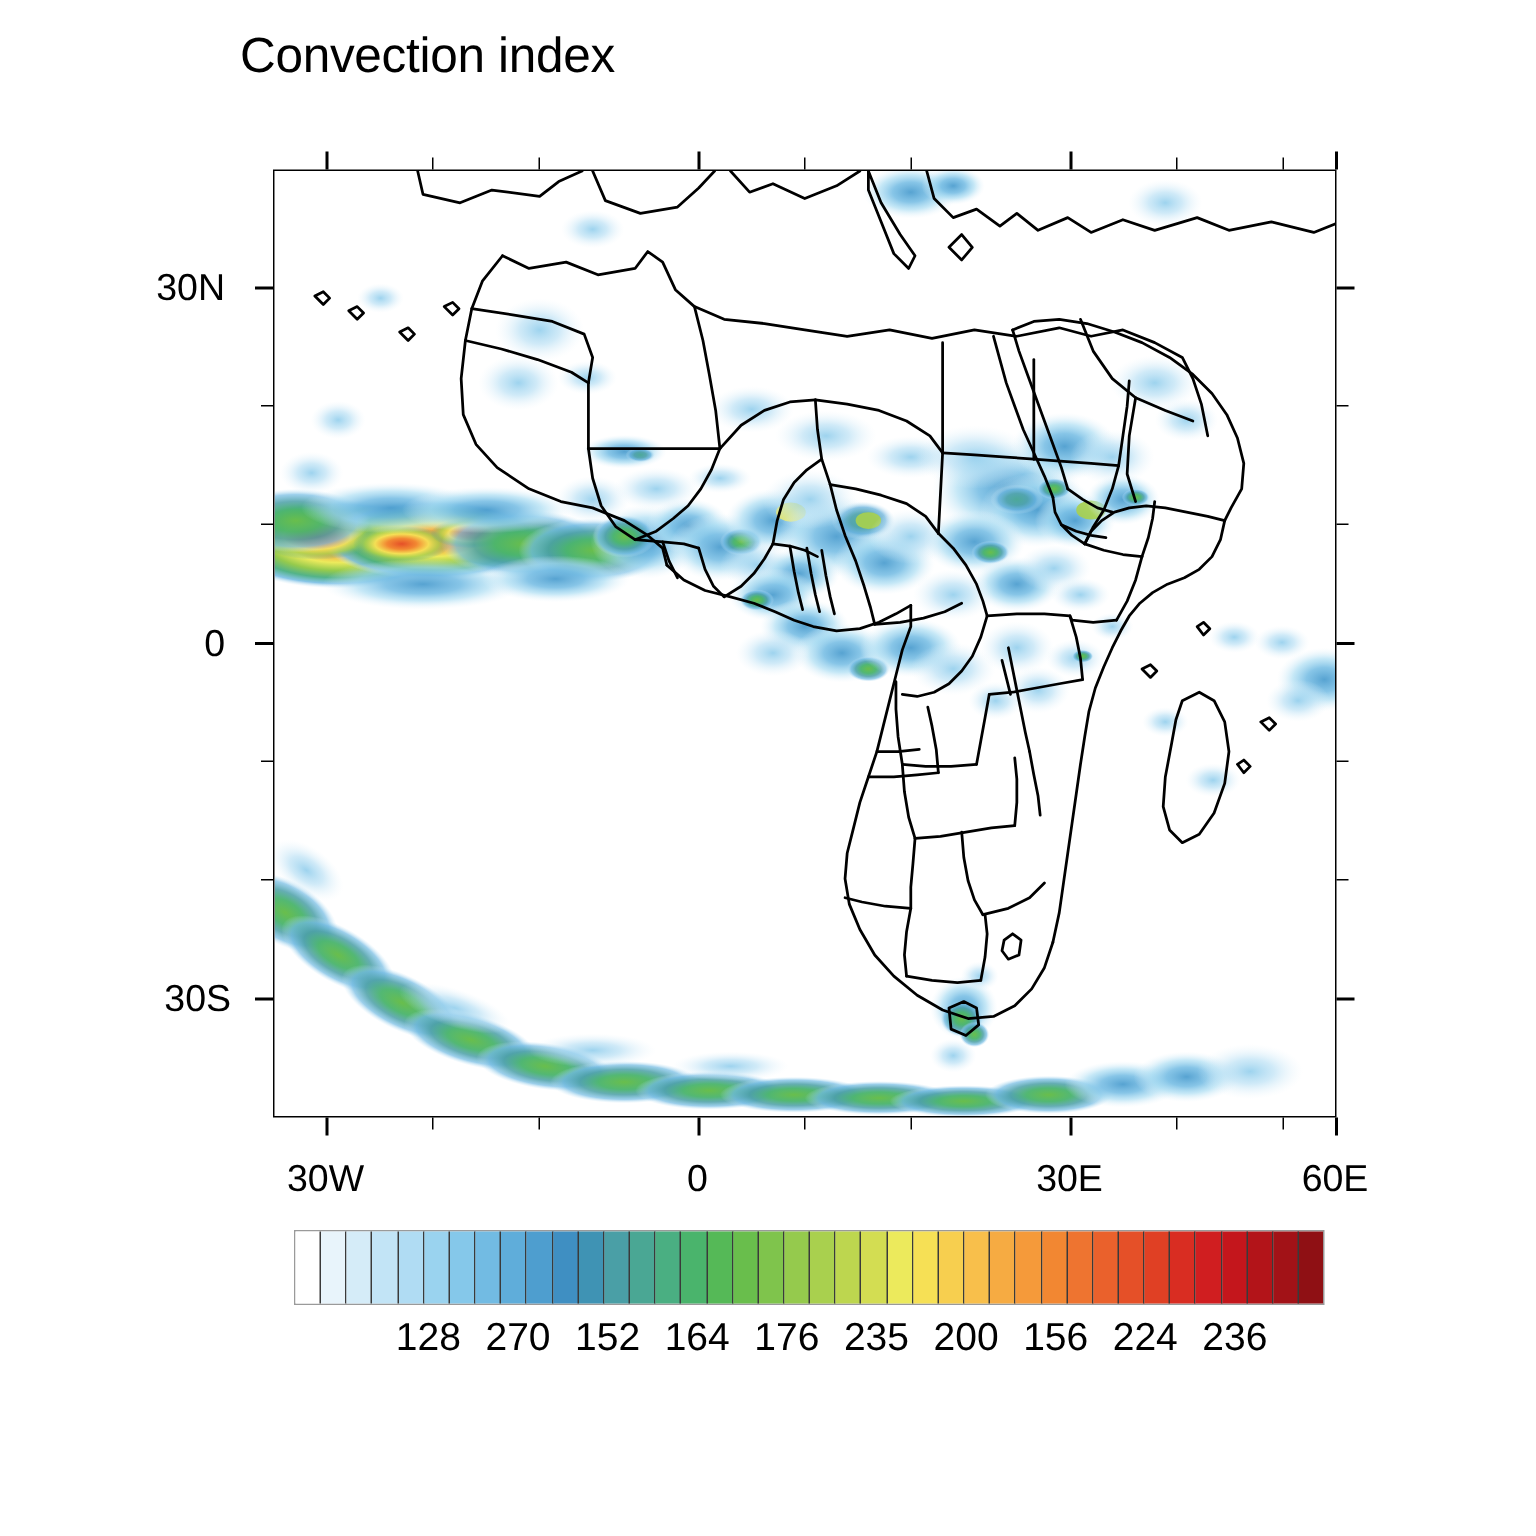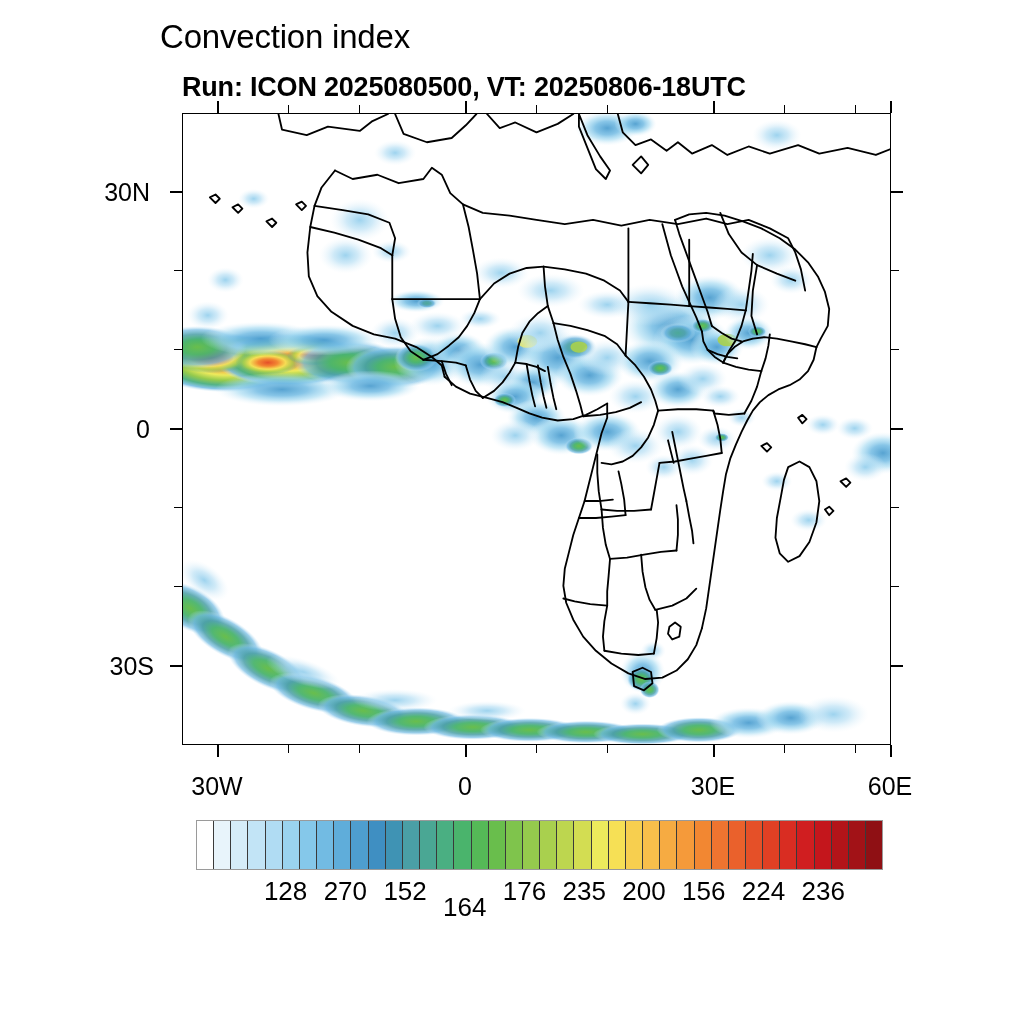--- a/index.html
+++ b/index.html
@@ -114,21 +114,20 @@
     white-space: nowrap;
     transform: translateX(-50%);
   }
 </style>
 </head>
 <body>
 
 <div id="figure">
 
   <div id="title-main">Convection index</div>
-  <div id="title-sub">Run: ICON 2025080500,  VT: 20250806-18UTC</div>
 
   <div id="map-panel">
     <svg id="map-svg" viewBox="0 0 1000 892" preserveAspectRatio="none">
       <defs>
         <clipPath id="panelClip">
             <rect x="0" y="0" width="1000" height="892"></rect>
           </clipPath>
 
         <radialGradient id="gItczCore" cx="50%" cy="50%" r="50%">
           <stop offset="0%" stop-color="#f28732" stop-opacity="1"></stop>
@@ -526,21 +525,21 @@
       <div class="cbcell" style="background: rgb(208, 30, 32);"></div>
       <div class="cbcell" style="background: rgb(196, 22, 28);"></div>
       <div class="cbcell" style="background: rgb(179, 20, 25);"></div>
       <div class="cbcell" style="background: rgb(162, 18, 23);"></div>
       <div class="cbcell" style="background: rgb(143, 16, 20);"></div>
     </div>
   <div id="cb-labels">
       <div class="cb-label" style="left: 285.609px;">128</div>
       <div class="cb-label" style="left: 345.348px;">270</div>
       <div class="cb-label" style="left: 405.087px;">152</div>
-      <div class="cb-label" style="left: 464.826px; margin-top: 16px;">164</div>
+      <div class="cb-label" style="left: 464.826px;">164</div>
       <div class="cb-label" style="left: 524.565px;">176</div>
       <div class="cb-label" style="left: 584.304px;">235</div>
       <div class="cb-label" style="left: 644.043px;">200</div>
       <div class="cb-label" style="left: 703.783px;">156</div>
       <div class="cb-label" style="left: 763.522px;">224</div>
       <div class="cb-label" style="left: 823.261px;">236</div>
     </div>
 
 </div>
 

